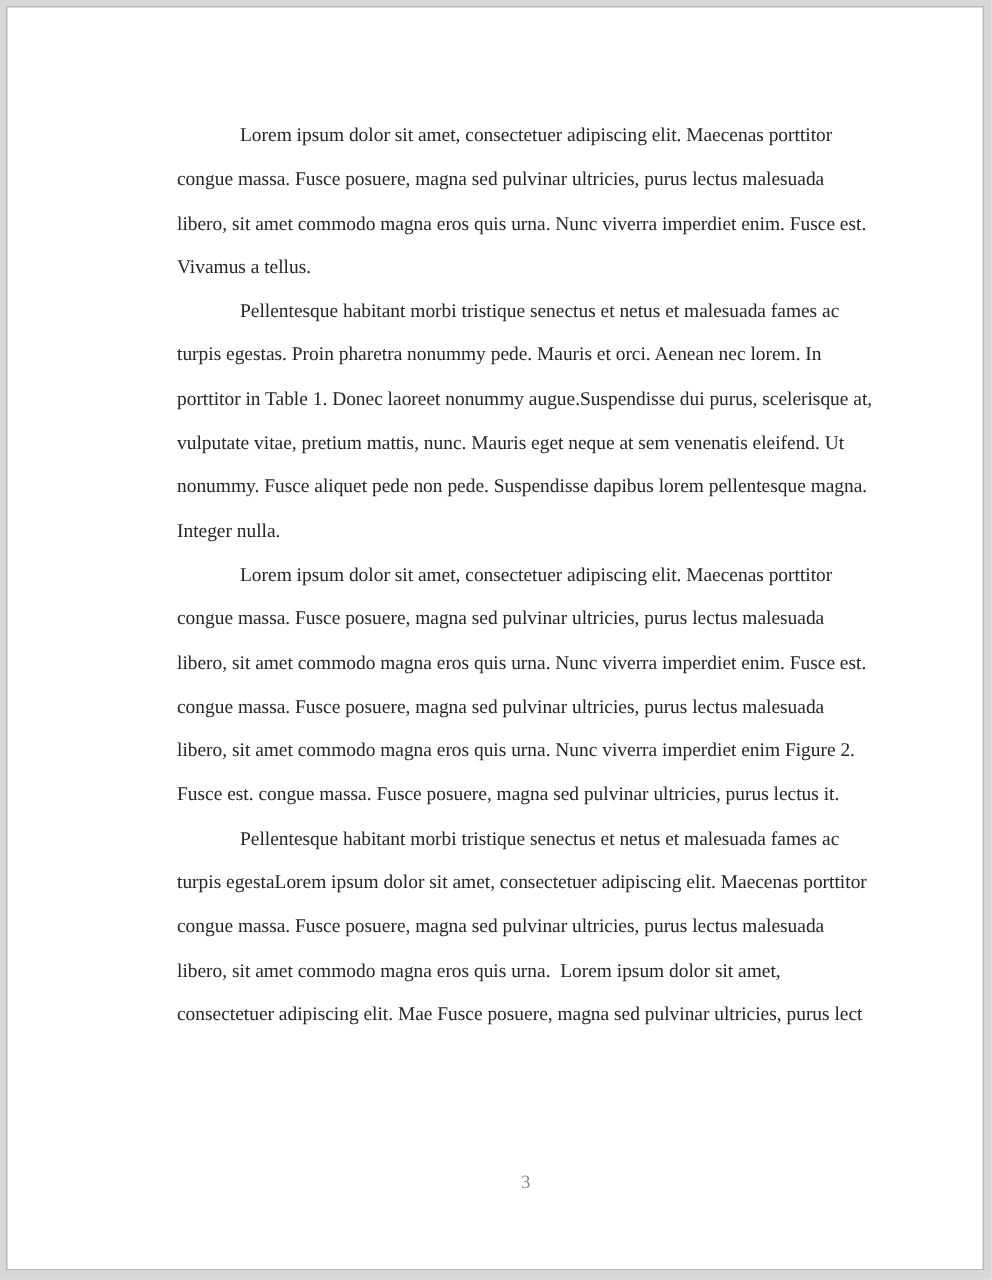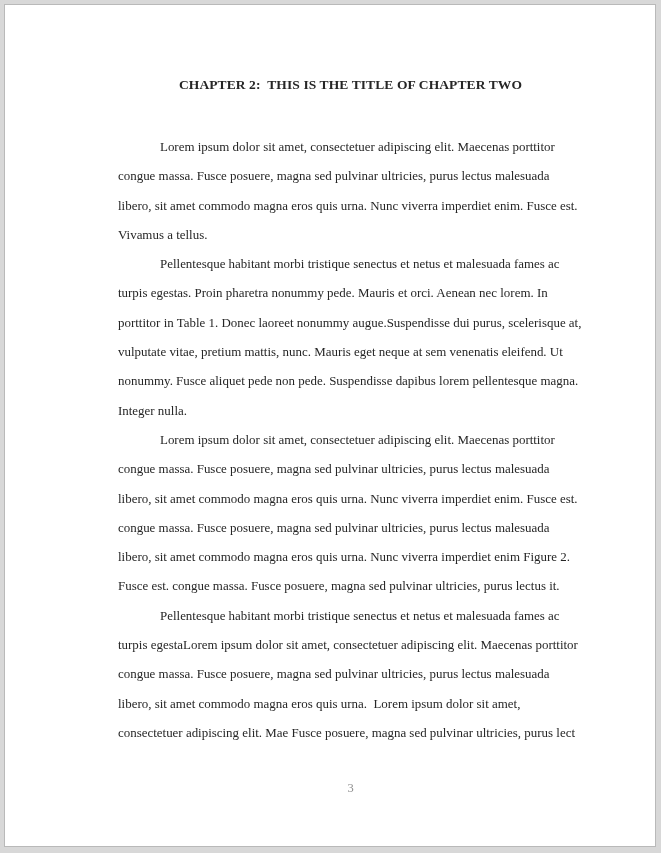--- a/index.html
+++ b/index.html
@@ -67,21 +67,20 @@
     line-height: 16px;
     color: var(--page-number-text);
   }
 </style>
 </head>
 <body>
 
 <div class="canvas">
   <div class="page">
     <div class="content">
-      <h1 class="chapter-title">CHAPTER 2:  THIS IS THE TITLE OF CHAPTER TWO</h1>
       <p class="body-par">Lorem ipsum dolor sit amet, consectetuer adipiscing elit. Maecenas porttitor congue massa. Fusce posuere, magna sed pulvinar ultricies, purus lectus malesuada libero, sit amet commodo magna eros quis urna. Nunc viverra imperdiet enim. Fusce est. Vivamus a tellus.</p>
       <p class="body-par">Pellentesque habitant morbi tristique senectus et netus et malesuada fames ac turpis egestas. Proin pharetra nonummy pede. Mauris et orci. Aenean nec lorem. In porttitor in Table 1. Donec laoreet nonummy augue.Suspendisse dui purus, scelerisque at, vulputate vitae, pretium mattis, nunc. Mauris eget neque at sem venenatis eleifend. Ut nonummy. Fusce aliquet pede non pede. Suspendisse dapibus lorem pellentesque magna. Integer nulla.</p>
       <p class="body-par">Lorem ipsum dolor sit amet, consectetuer adipiscing elit. Maecenas porttitor congue massa. Fusce posuere, magna sed pulvinar ultricies, purus lectus malesuada libero, sit amet commodo magna eros quis urna. Nunc viverra imperdiet enim. Fusce est. congue massa. Fusce posuere, magna sed pulvinar ultricies, purus lectus malesuada libero, sit amet commodo magna eros quis urna. Nunc viverra imperdiet enim Figure 2. Fusce est. congue massa. Fusce posuere, magna sed pulvinar ultricies, purus lectus it.</p>
       <p class="body-par">Pellentesque habitant morbi tristique senectus et netus et malesuada fames ac turpis egestaLorem ipsum dolor sit amet, consectetuer adipiscing elit. Maecenas porttitor congue massa. Fusce posuere, magna sed pulvinar ultricies, purus lectus malesuada libero, sit amet commodo magna eros quis urna.  Lorem ipsum dolor sit amet, consectetuer adipiscing elit. Mae Fusce posuere, magna sed pulvinar ultricies, purus lect</p>
     </div>
     <div class="footer">3</div>
   </div>
 </div>
 
 </body></html>

